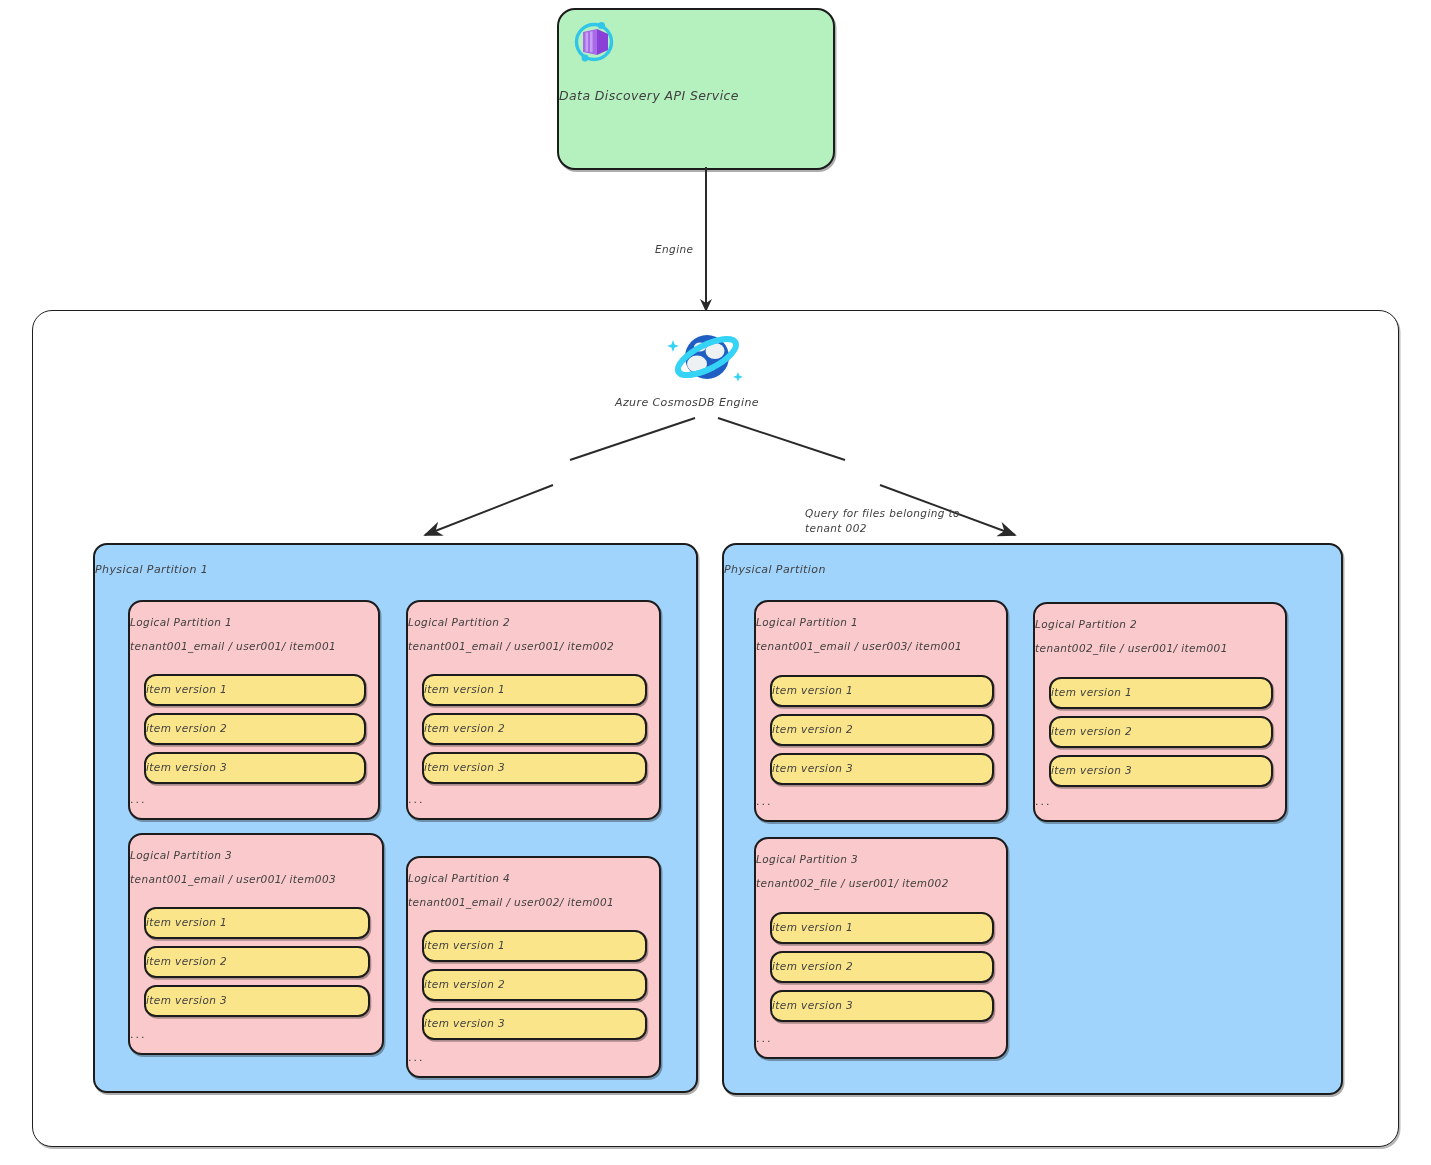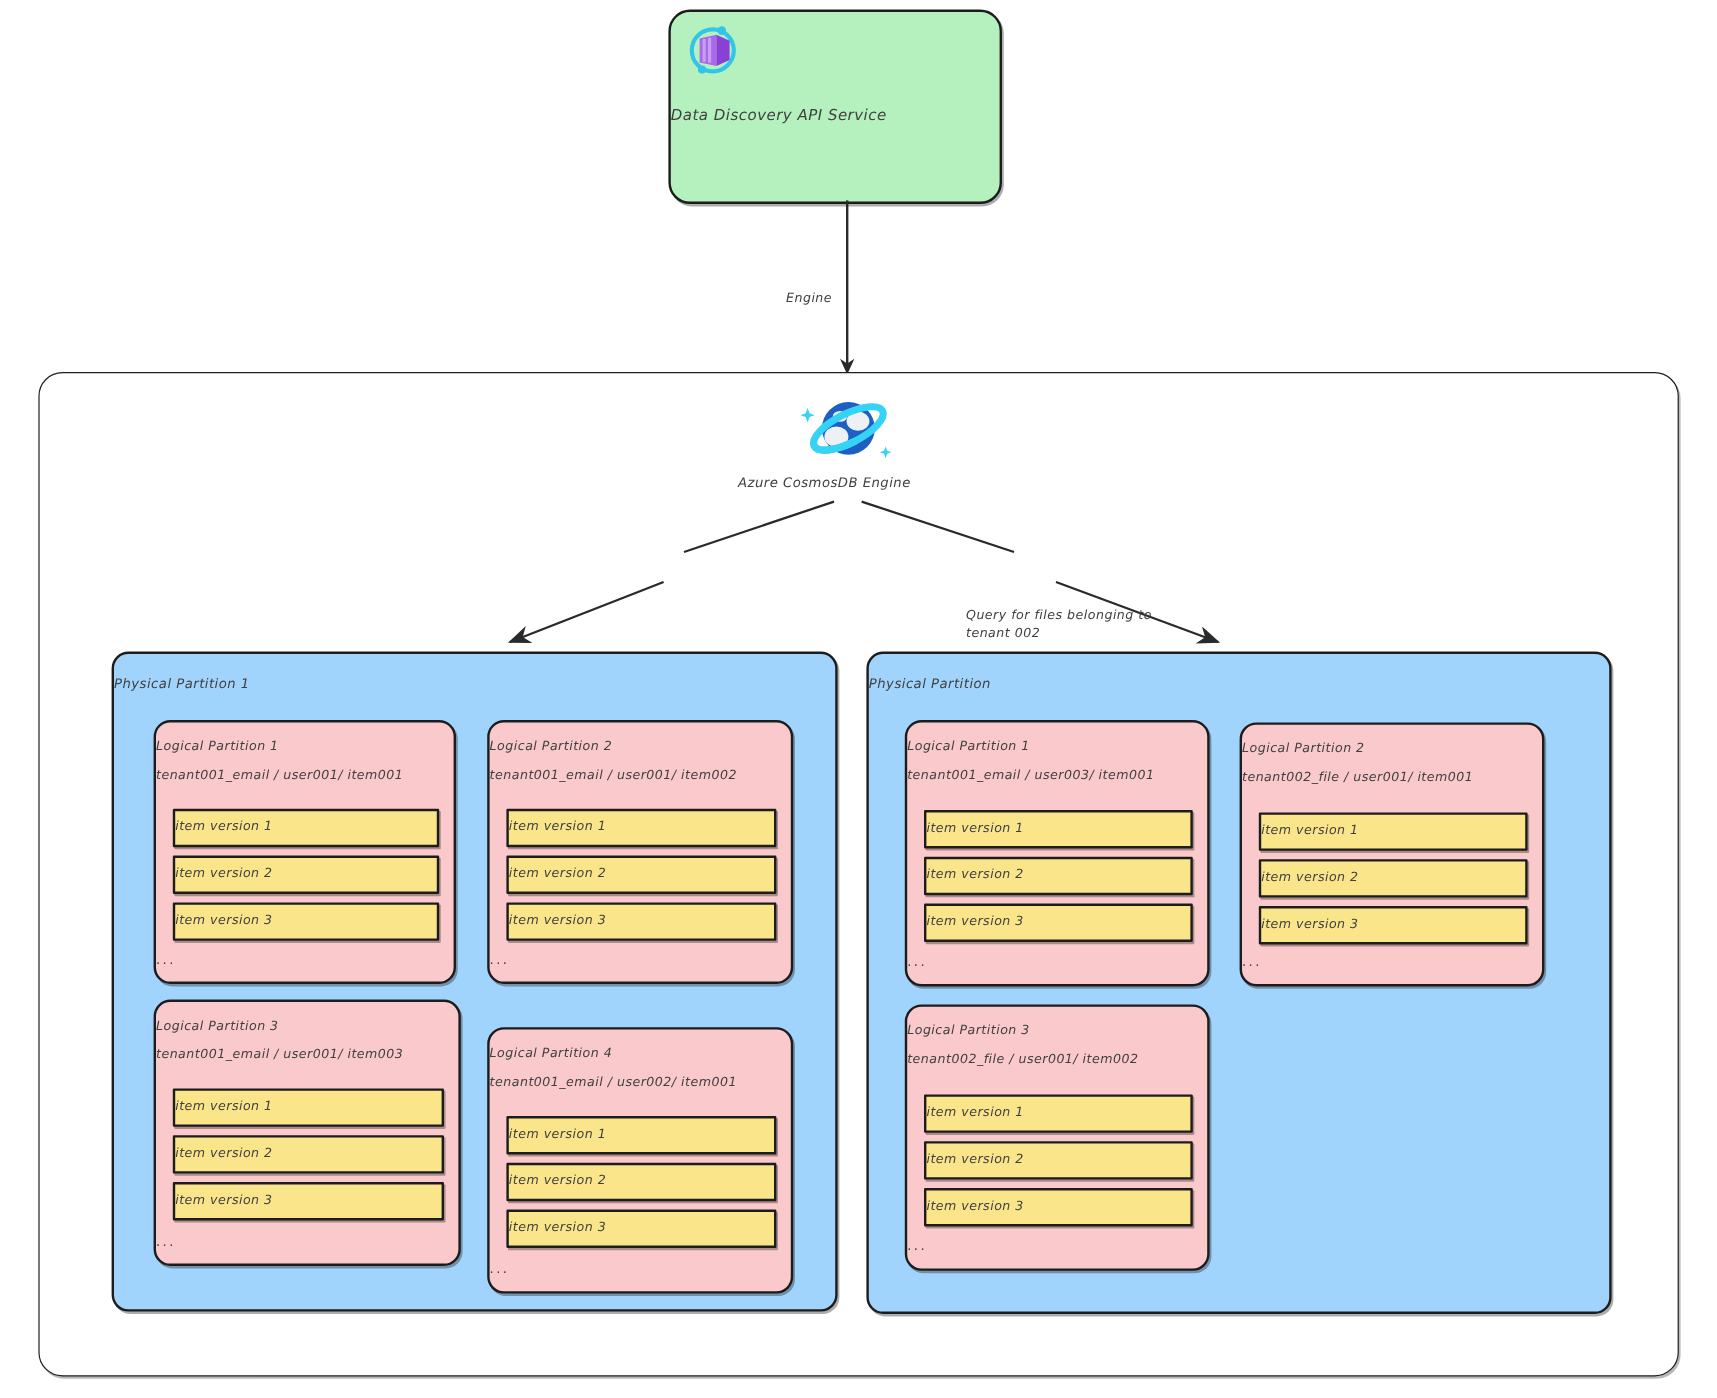--- a/index.html
+++ b/index.html
@@ -148,21 +148,21 @@
     left: 0; right: 0;
     bottom: 12px;
     font-size: 11px;
     font-style: normal;
     letter-spacing: 2px;
   }
   .iv {
     position: absolute;
     background: #fbe58a;
     border: 2.1px solid #1c1c1c;
-    border-radius: 1px;
+    border-radius: 12px;
     box-shadow: 1.3px 1.8px 0 rgba(20,20,20,0.35);
     height: 28px;
   }
   .iv-label {
     position: absolute;
     left: 0; right: 0;
     top: 7px;
     font-size: 10.5px;
   }
 </style>

